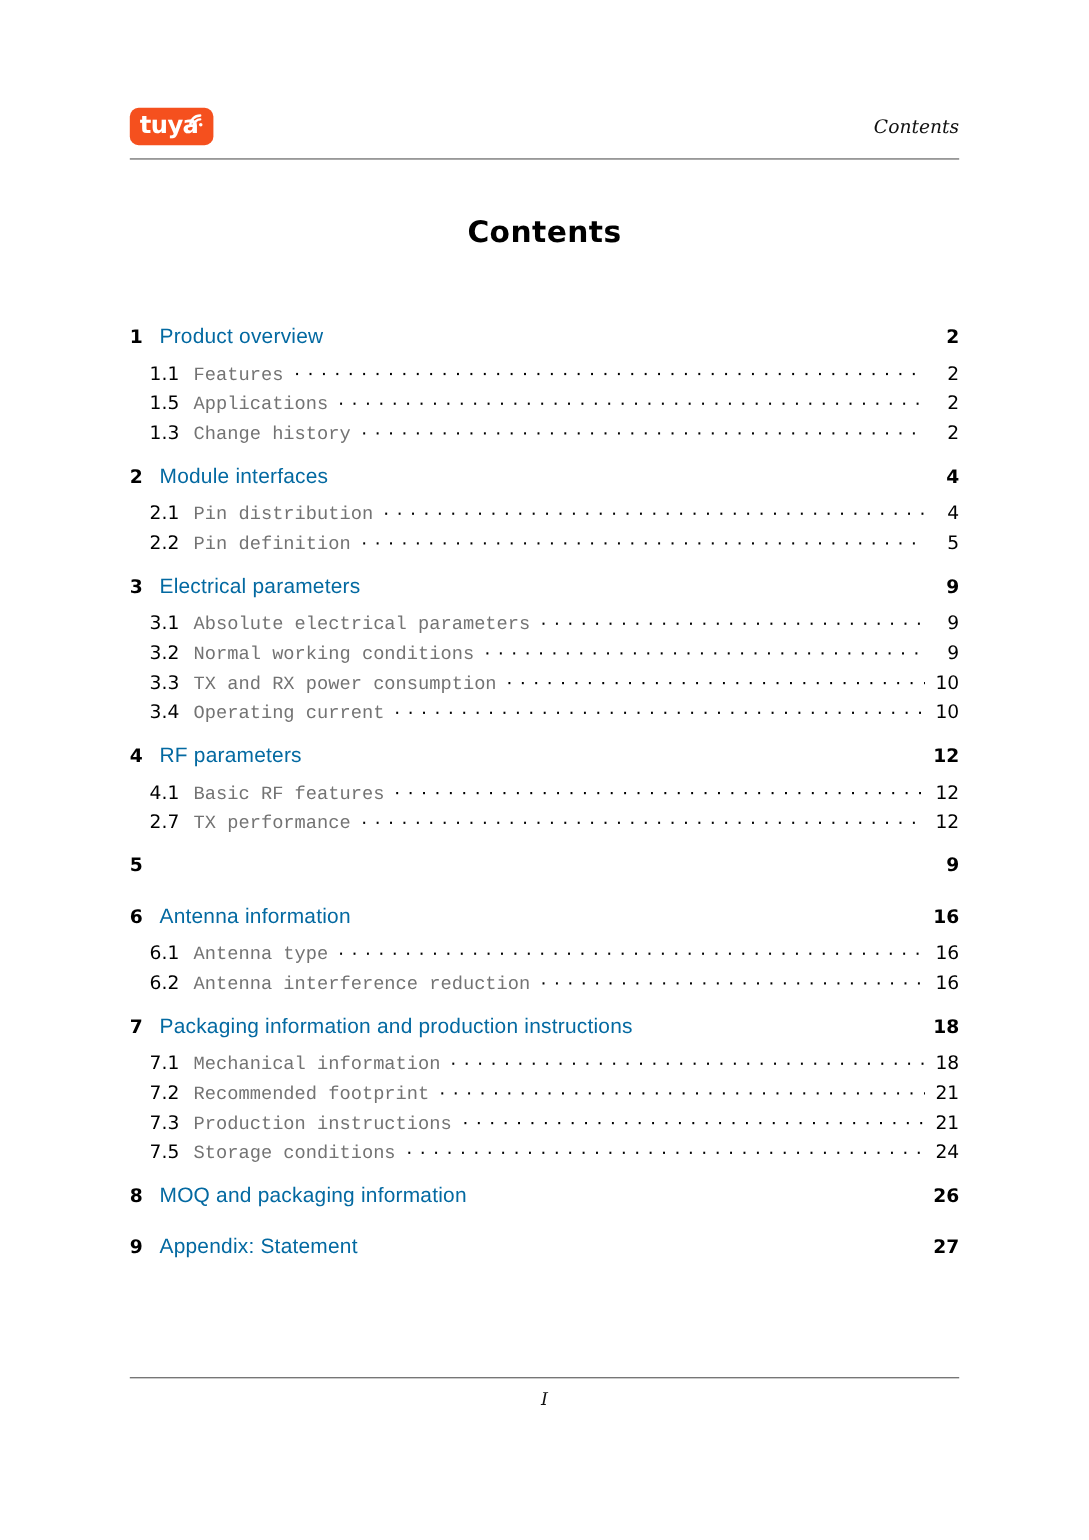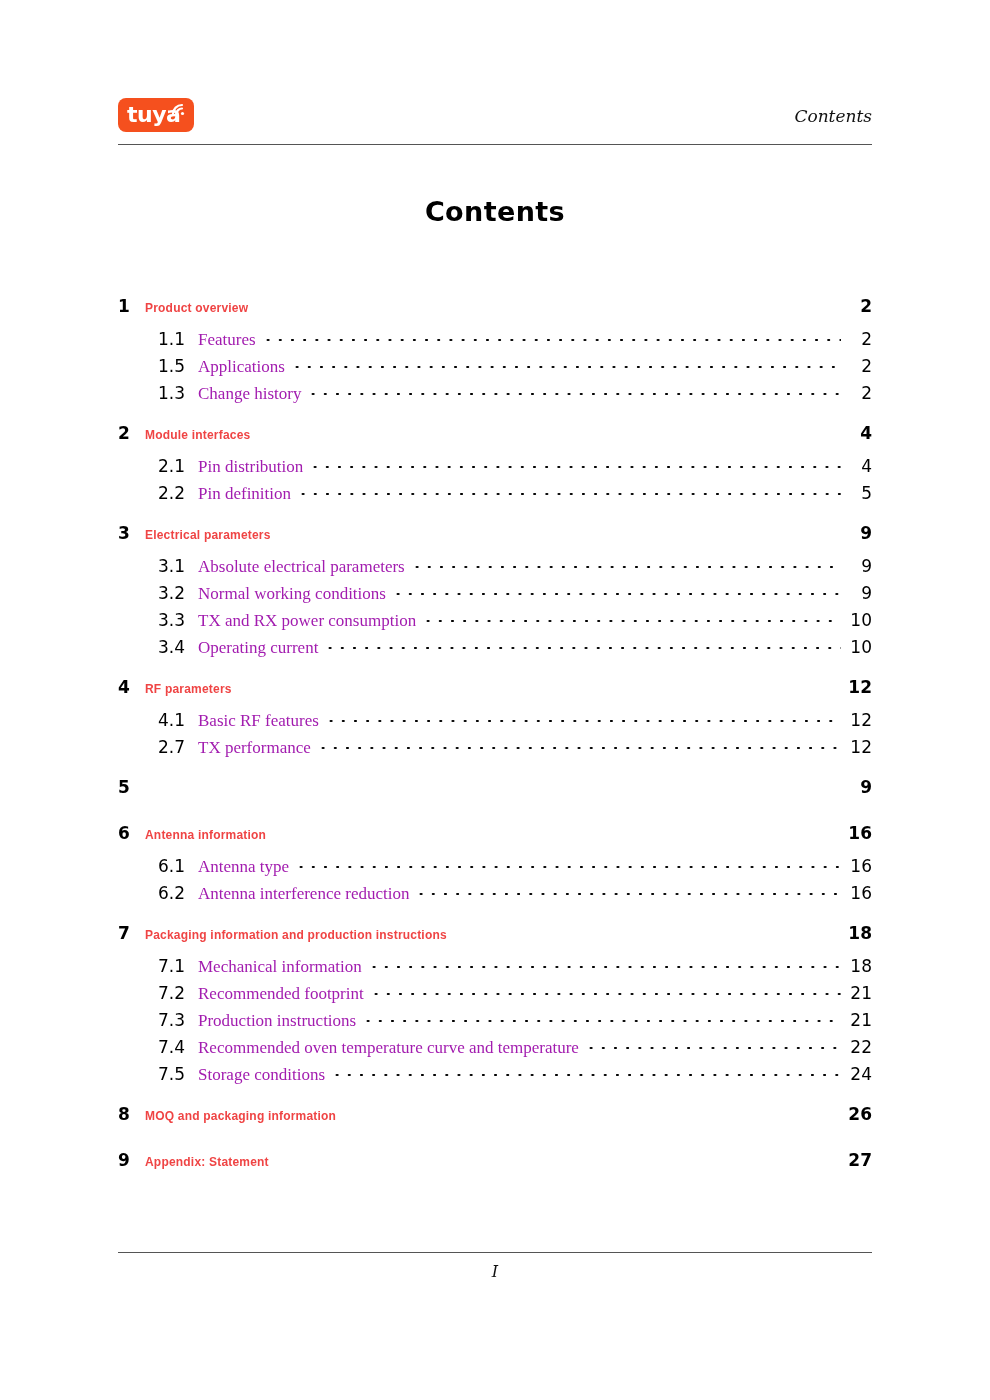--- a/index.html
+++ b/index.html
@@ -116,51 +116,51 @@
   .chap .num {
     width: 27px;
     flex: 0 0 27px;
     font-family: "DejaVu Sans", sans-serif;
     font-size: 17px;
     font-weight: bold;
     color: #000;
   }
   .chap .label {
     font-family: "Liberation Sans", sans-serif;
-    font-size: 12px;
-    font-weight: bold;
+    font-size: 19px;
+    font-weight: normal;
     letter-spacing: 0.2px;
-    color: #ef4444;
+    color: #0369a1;
     white-space: nowrap;
   }
   .chap .pg {
     font-family: "DejaVu Sans", sans-serif;
     font-size: 17px;
     font-weight: bold;
     text-align: right;
     min-width: 26px;
     color: #000;
   }
 
   
   .sect {
     height: 27px;
   }
   .sect .num {
     width: 40px;
     flex: 0 0 40px;
-    margin-left: 40px;
+    margin-left: 18px;
     font-family: "DejaVu Sans", sans-serif;
     font-size: 17px;
     color: #000;
   }
   .sect .label {
-    font-family: Liberation Serif, serif;
-    font-size: 17px;
-    color: #a21caf;
+    font-family: Liberation Mono, monospace;
+    font-size: 17px;
+    color: #737373;
     white-space: nowrap;
   }
   .sect .leader {
     flex: 1 1 auto;
     position: relative;
     height: 17px;
     overflow: hidden;
     margin: 0 5px 0 6px;
   }
   .sect .leader::before {
@@ -373,26 +373,20 @@
           <span class="leader"></span>
           <span class="pg">21</span>
         </div>
         <div class="toc-row sect">
           <span class="num">7.3</span>
           <span class="label">Production instructions</span>
           <span class="leader"></span>
           <span class="pg">21</span>
         </div>
         <div class="toc-row sect">
-          <span class="num">7.4</span>
-          <span class="label">Recommended oven temperature curve and temperature</span>
-          <span class="leader"></span>
-          <span class="pg">22</span>
-        </div>
-        <div class="toc-row sect">
           <span class="num">7.5</span>
           <span class="label">Storage conditions</span>
           <span class="leader"></span>
           <span class="pg">24</span>
         </div>
       </div>
       <div class="toc-group">
         <div class="toc-row chap">
           <span class="num">8</span>
           <span class="label">MOQ and packaging information</span>

